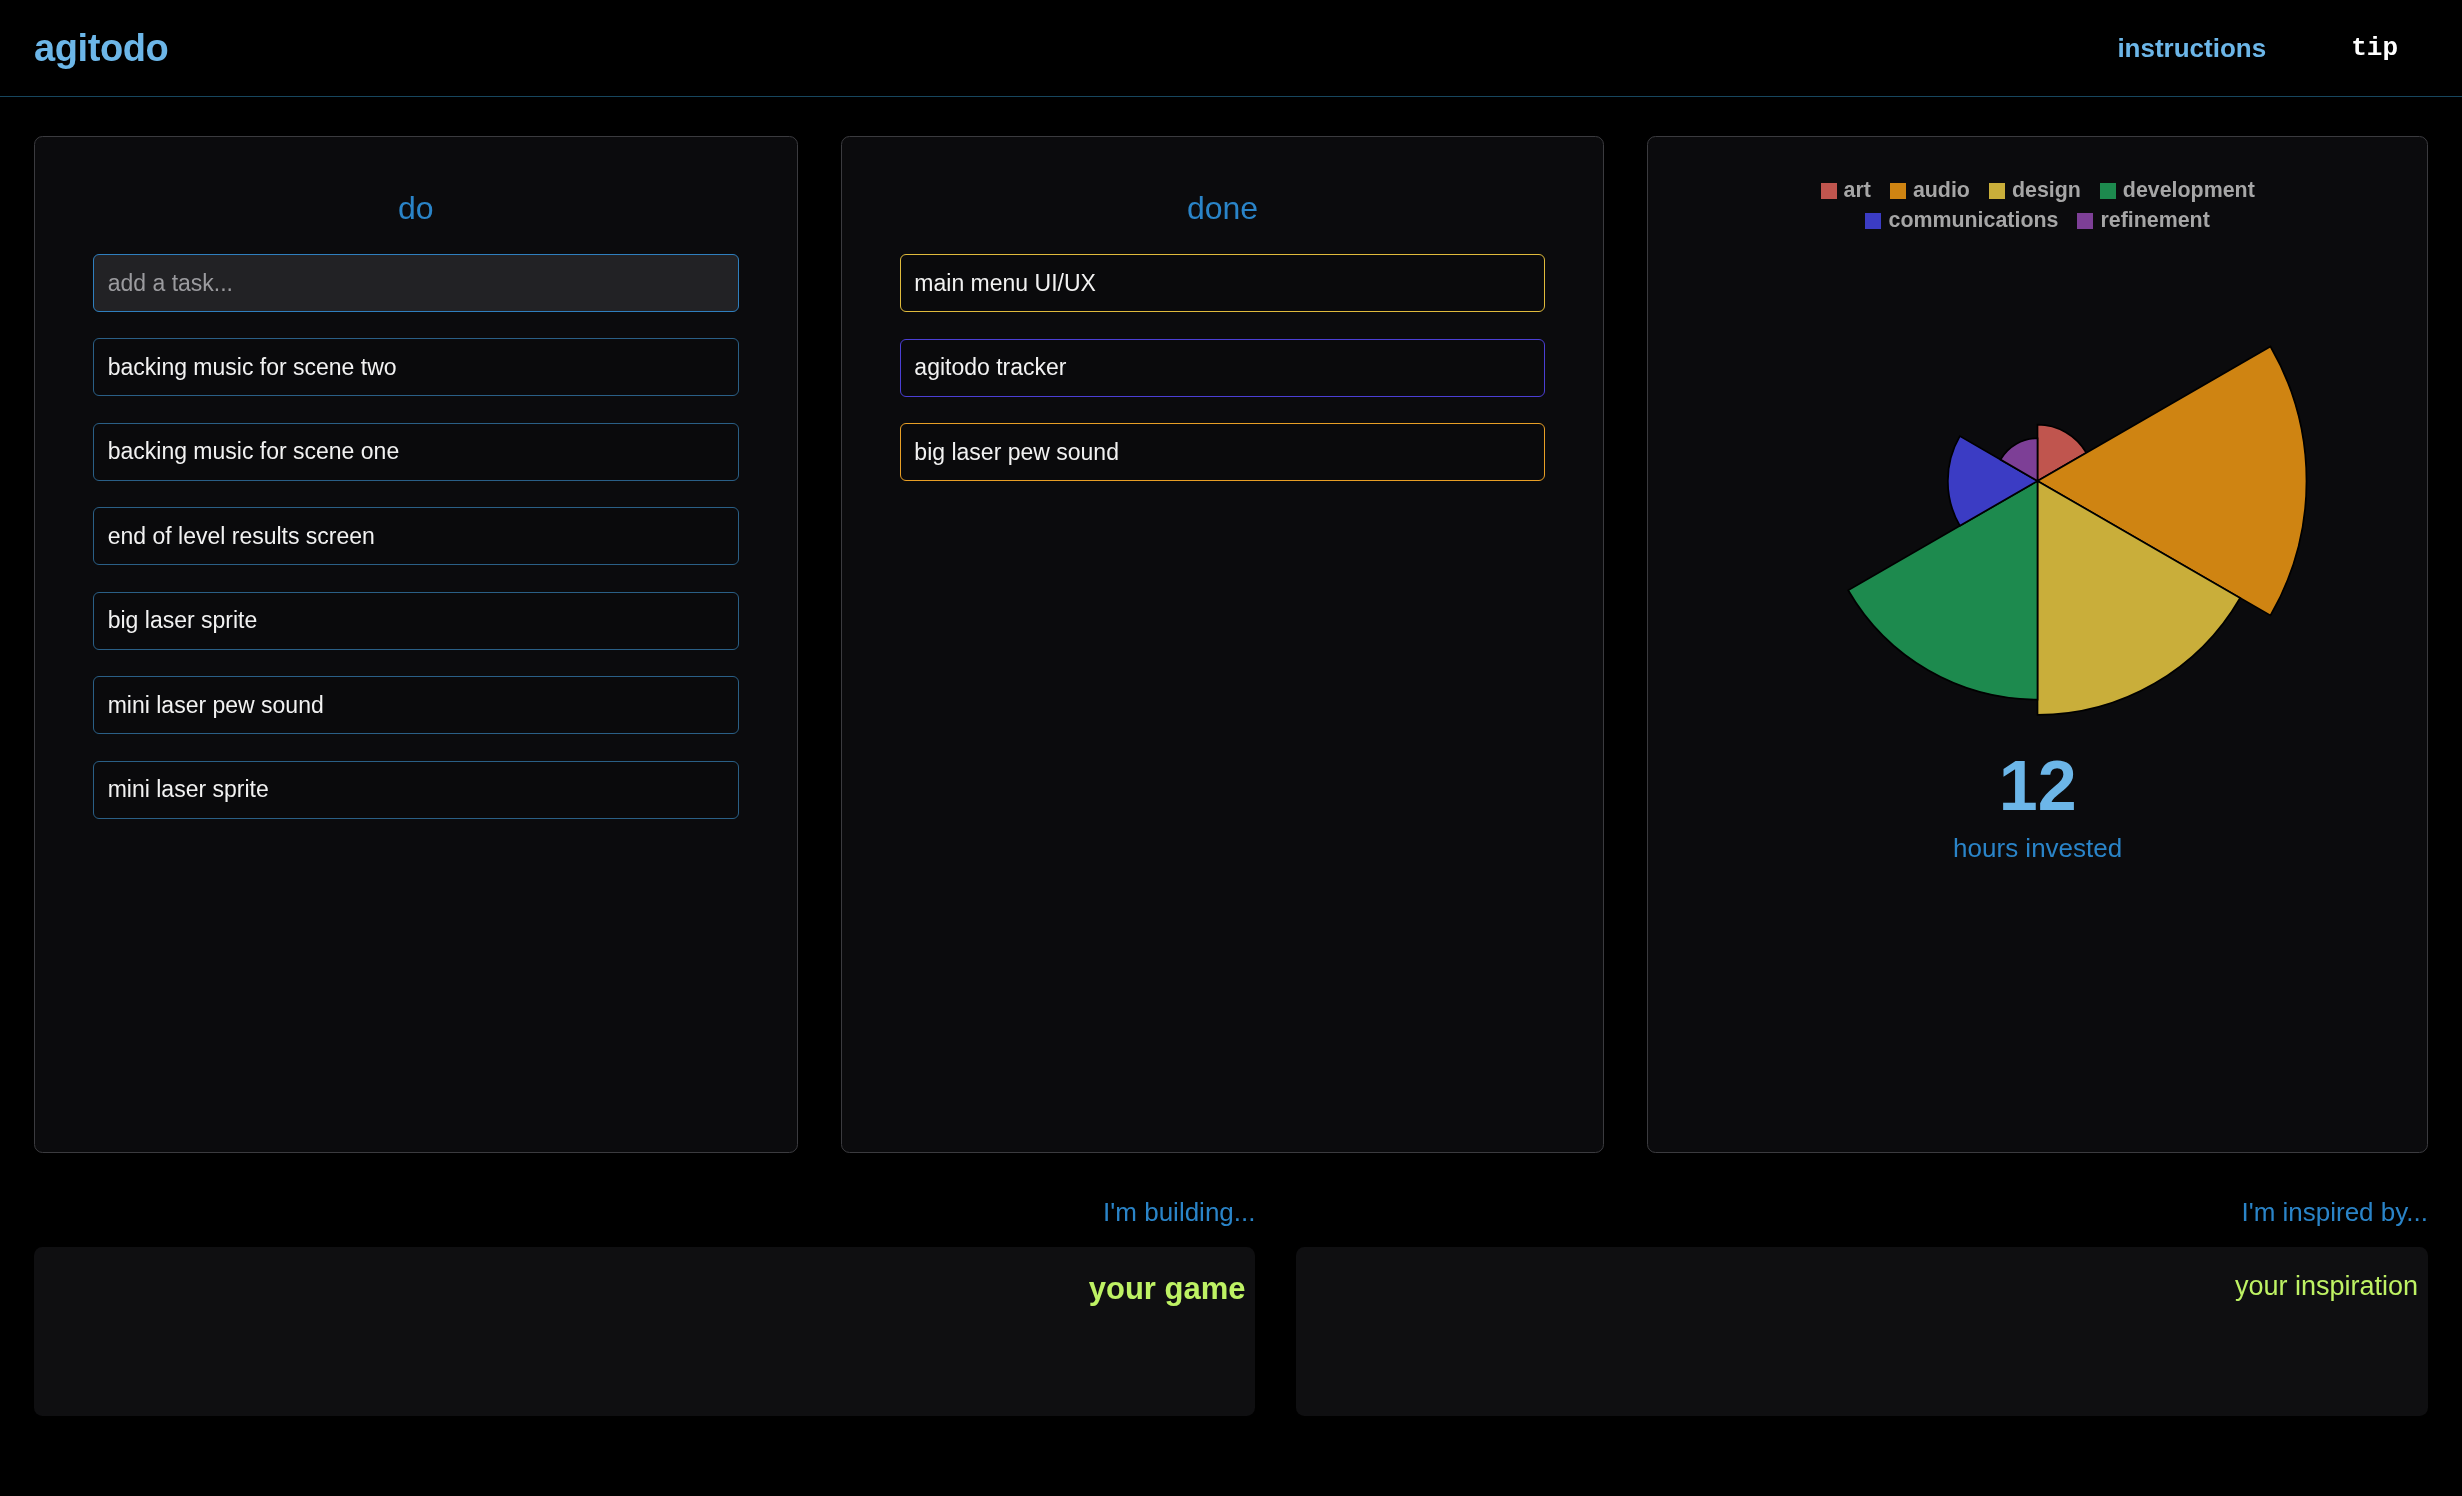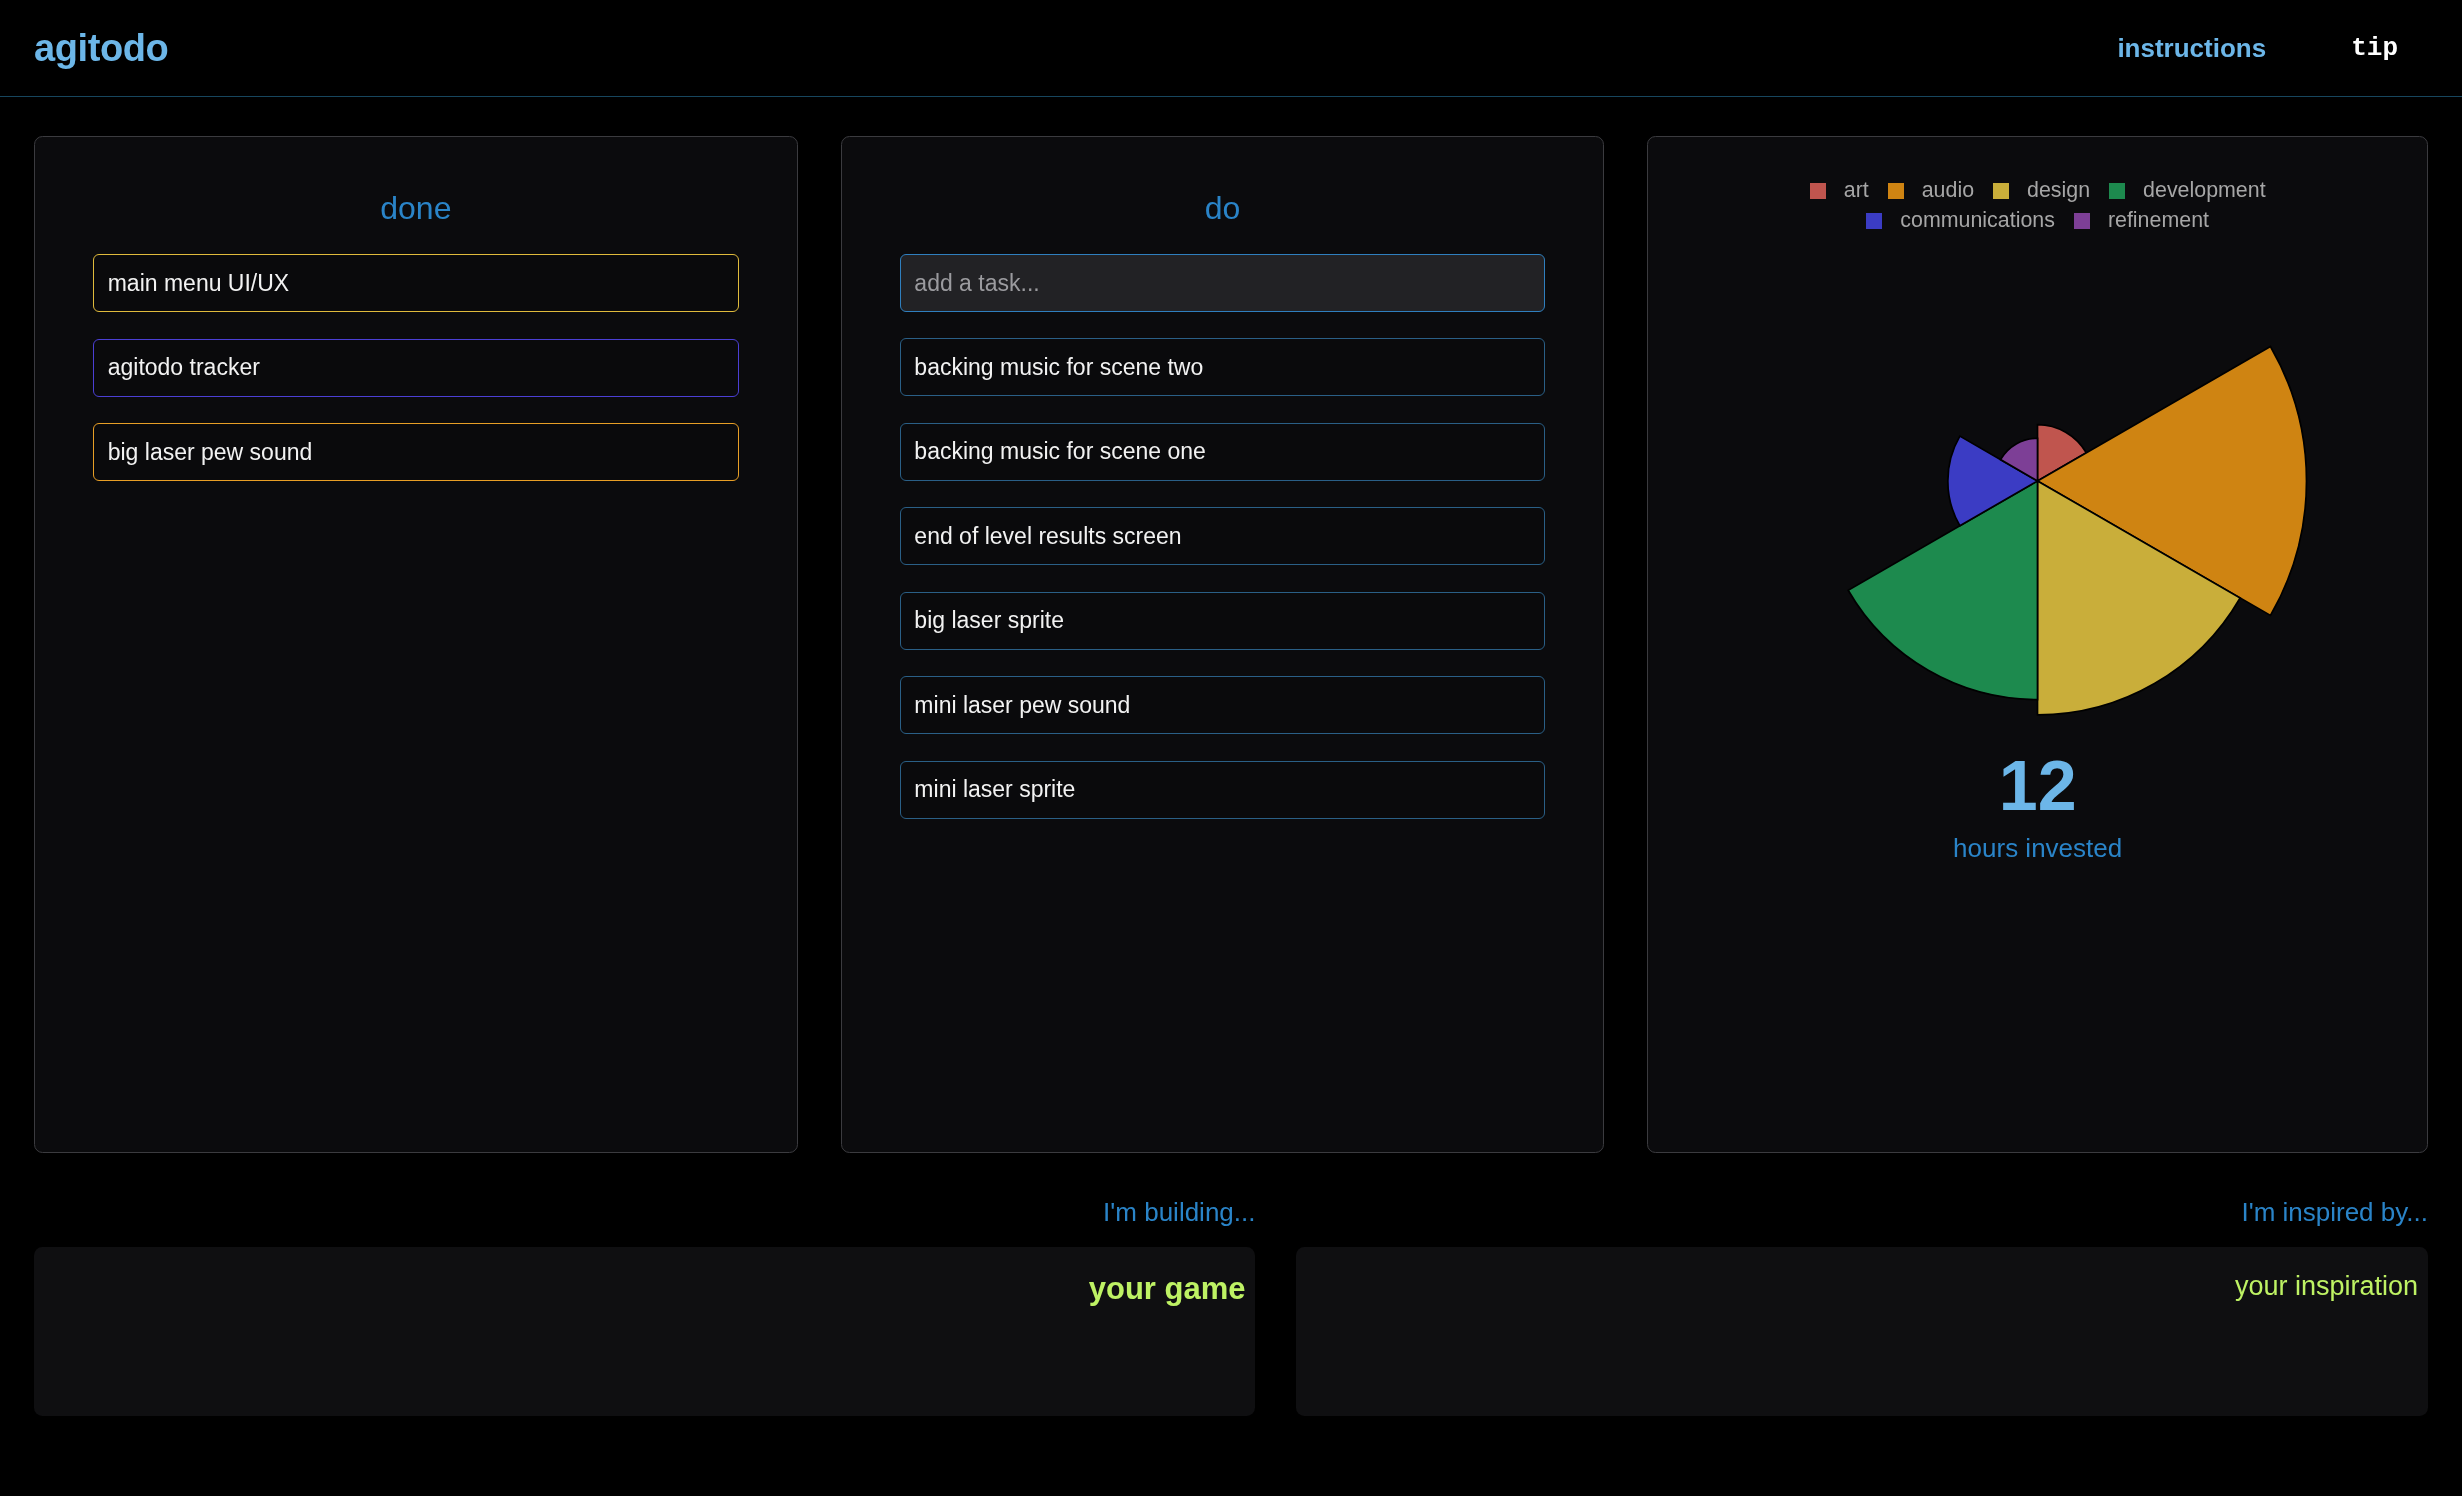--- a/index.html
+++ b/index.html
@@ -117,21 +117,21 @@
   
   .legend {
     padding: 41px 34px 0 34px;
     display: flex;
     flex-wrap: wrap;
     justify-content: center;
     gap: 5.1px 19px;
     max-width: 632px;
     margin: 0 auto;
   }
-  .legend-item { display: flex; align-items: center; gap: 18px; }
+  .legend-item { display: flex; align-items: center; gap: 7px; font-weight: bold; }
   .legend-swatch { width: 16px; height: 16px; display: inline-block; }
   .legend-label { font-size: 21.4px; color: #a6a6a6; }
 
   .chart-wrap {
     position: relative;
     height: 513px;
     display: flex;
     justify-content: center;
     align-items: center;
   }
@@ -181,47 +181,47 @@
 
 <div class="topbar">
   <div class="logo">agitodo</div>
   <div class="nav">
     <a class="nav-link nav-instructions">instructions</a>
     <a class="nav-link nav-tip">tip</a>
   </div>
 </div>
 
 <div class="board">
-
-  <div class="panel panel-done">
-    <div class="col-title">done</div>
-    <div class="card-list">
-      <div id="done-tasks">
-          <div class="done-card" style="border-color: rgb(224, 187, 60);">main menu UI/UX</div>
-          <div class="done-card" style="border-color: rgb(75, 63, 212);">agitodo tracker</div>
-          <div class="done-card" style="border-color: rgb(232, 159, 38);">big laser pew sound</div>
-        </div>
-    </div>
-  </div>
 
   <div class="panel panel-do">
     <div class="col-title">do</div>
     <div class="card-list">
       <input class="task-input" type="text" placeholder="add a task..." style="">
       <div id="do-tasks">
           <div class="task-card">backing music for scene two</div>
           <div class="task-card">backing music for scene one</div>
           <div class="task-card">end of level results screen</div>
           <div class="task-card">big laser sprite</div>
           <div class="task-card">mini laser pew sound</div>
           <div class="task-card">mini laser sprite</div>
         </div>
     </div>
   </div>
 
+  <div class="panel panel-done">
+    <div class="col-title">done</div>
+    <div class="card-list">
+      <div id="done-tasks">
+          <div class="done-card" style="border-color: rgb(224, 187, 60);">main menu UI/UX</div>
+          <div class="done-card" style="border-color: rgb(75, 63, 212);">agitodo tracker</div>
+          <div class="done-card" style="border-color: rgb(232, 159, 38);">big laser pew sound</div>
+        </div>
+    </div>
+  </div>
+
   <div class="panel panel-stats">
     <div class="legend" id="chart-legend">
         <div class="legend-item">
           <span class="legend-swatch" style="background: rgb(192, 85, 78);"></span>
           <span class="legend-label">art</span>
         </div>
         <div class="legend-item">
           <span class="legend-swatch" style="background: rgb(207, 132, 18);"></span>
           <span class="legend-label">audio</span>
         </div>

